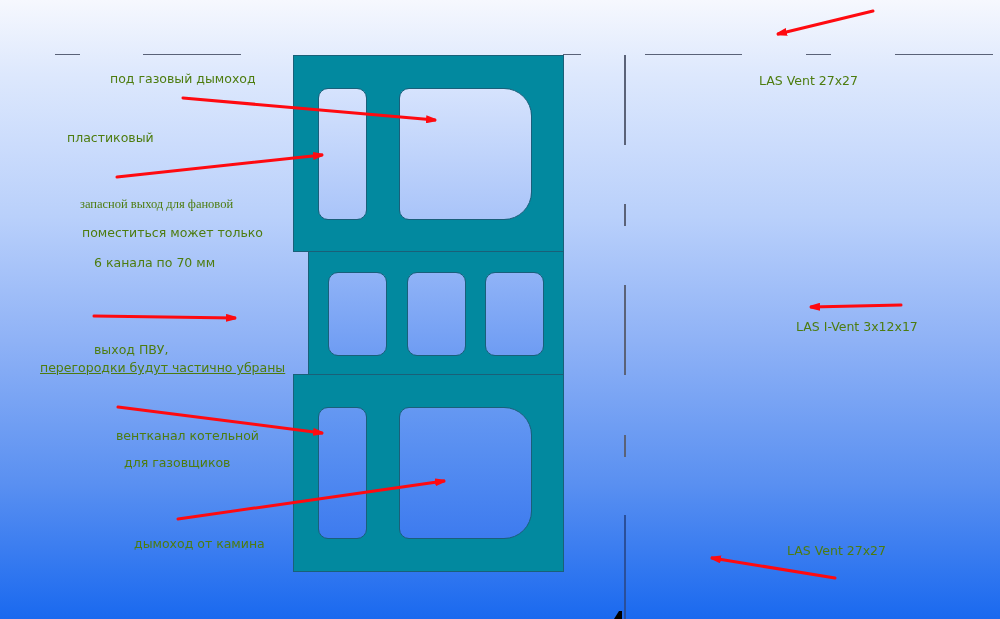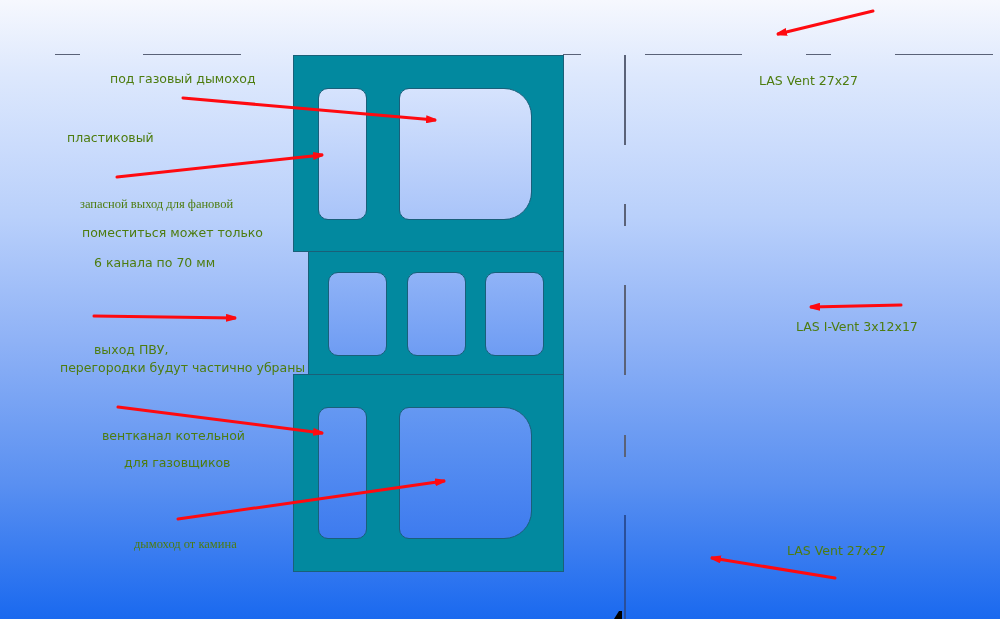--- a/index.html
+++ b/index.html
@@ -56,24 +56,24 @@
   <div class="hole" style="left:24px;top:32px;width:49px;height:132px;background:linear-gradient(to bottom,#6598f2,#3d7bef);"></div>
   <div class="hole" style="left:105px;top:32px;width:133px;height:132px;border-radius:10px 28px 28px 10px;background:linear-gradient(to bottom,#6598f2,#3d7bef);"></div>
 </div>
 
 <span class="label" style="left:110px;top:73px;">под газовый дымоход</span>
 <span class="label" style="left:67px;top:102px;margin-top:30px;">пластиковый</span>
 <span class="label" style="left:80px;top:198px;font-family:Liberation Serif, serif;">запасной выход для фановой</span>
 <span class="label" style="left:82px;top:227px;">поместиться может только</span>
 <span class="label" style="left:94px;top:257px;">6 канала по 70 мм</span>
 <span class="label" style="left:94px;top:344px;">выход ПВУ,</span>
-<span class="label" style="left:60px;top:362px;">перегородки будут частично убраны</span>
-<span class="label" style="left:102px;top:430px;">вентканал котельной</span>
+<span class="label" style="left:40px;top:362px;text-decoration:underline;">перегородки будут частично убраны</span>
+<span class="label" style="left:116px;top:430px;">вентканал котельной</span>
 <span class="label" style="left:107px;top:457px;margin-left:17px;">для газовщиков</span>
-<span class="label" style="left:134px;top:538px;font-family:Liberation Serif, serif;">дымоход от камина</span>
+<span class="label" style="left:134px;top:538px;">дымоход от камина</span>
 
 <span class="label" style="left:759px;top:75px;">LAS Vent 27x27</span>
 <span class="label" style="left:787px;top:321px;margin-left:9px;">LAS I-Vent 3x12x17</span>
 <span class="label" style="left:787px;top:545px;">LAS Vent 27x27</span>
 
 <svg class="overlay" width="1000" height="619">
   <defs>
     <marker id="ah" markerWidth="10" markerHeight="8" refX="9" refY="4" orient="auto" markerUnits="userSpaceOnUse">
       <path d="M0,0 L14,4 L0,8 Z" fill="#ff0a10"></path>
     </marker>

